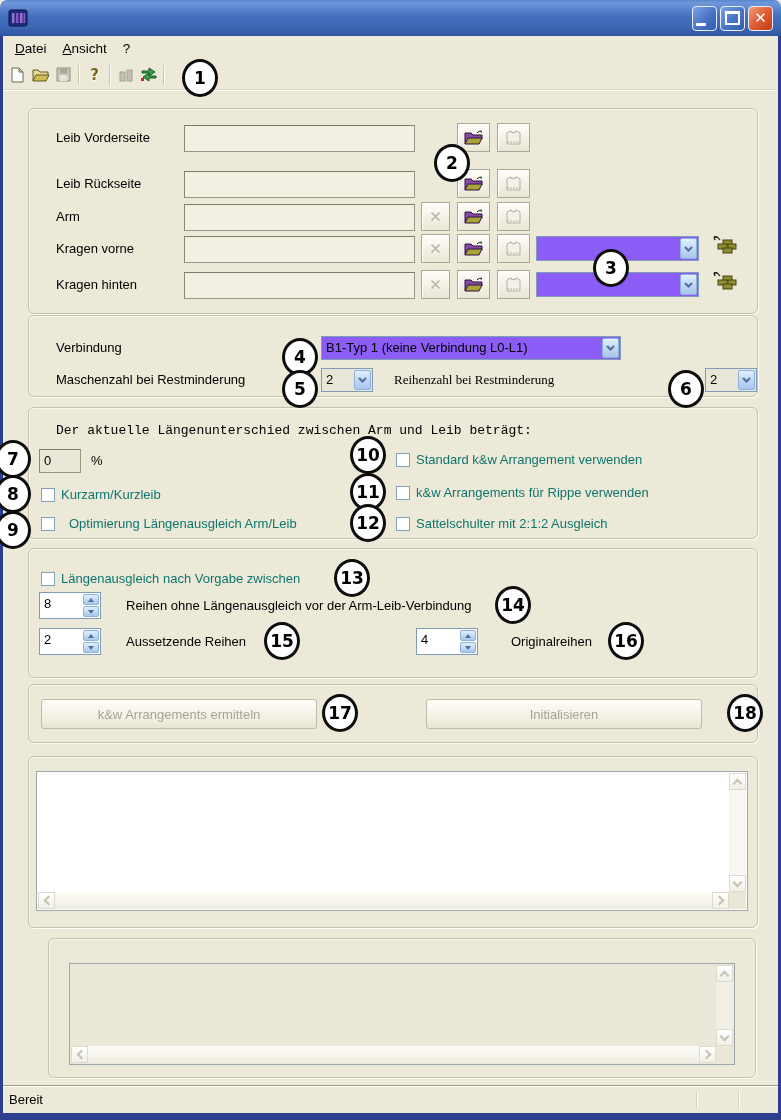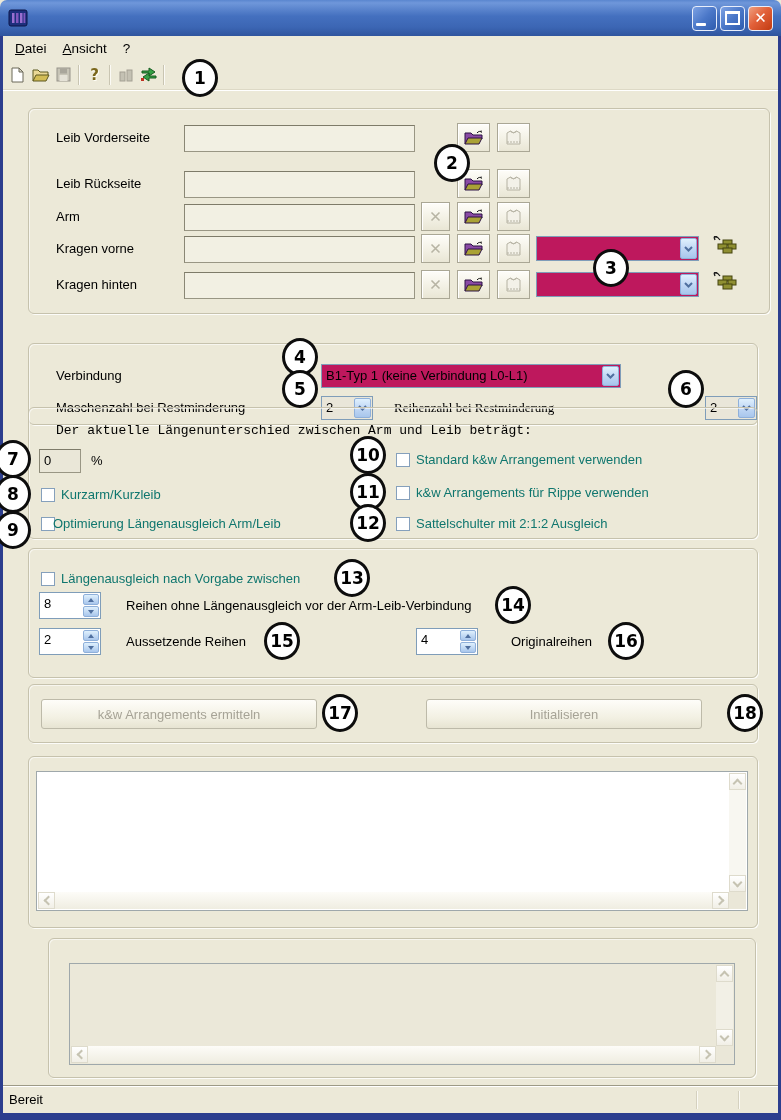--- a/index.html
+++ b/index.html
@@ -34,21 +34,21 @@
   .help-glyph{color:#7a671c;font-weight:bold;font-size:15px;text-shadow:1px 1px 0 #fffef5;font-family:"DejaVu Sans",sans-serif;}
 
   
   .group{position:absolute;border:1px solid #c6c2ad;border-radius:6px;box-shadow:1px 1px 0 rgba(255,255,255,.85), inset 1px 1px 0 rgba(255,255,255,.6);}
 
   .lbl{position:absolute;font-size:13px;color:#000;line-height:26px;white-space:nowrap;}
   .tinput{position:absolute;background:#f2f0e3;border:1px solid #999684;border-top-color:#7e7b69;border-left-color:#8a8775;box-sizing:border-box;font-size:13px;line-height:24px;padding:0 4px;color:#000;}
   .sunk{background:#eae7d8;}
   .sbtn{position:absolute;display:flex;align-items:center;justify-content:center;background:linear-gradient(180deg,#fefdf9 0%,#f3f1e5 55%,#e9e6d5 100%);border:1px solid #aaa795;box-shadow:inset 1px 1px 0 #fff;box-sizing:border-box;}
 
-  .combo{position:absolute;background:#be185d;border:1px solid #7f9db9;box-sizing:border-box;}
+  .combo{position:absolute;background:#8b5cf6;border:1px solid #7f9db9;box-sizing:border-box;}
   .combo.gray{background:#e9e6d9;}
   .combo .val{position:absolute;left:4px;top:2px;right:19px;font-size:13px;line-height:18px;white-space:nowrap;overflow:hidden;color:#000;}
   .combo-btn{position:absolute;top:1px;right:1px;bottom:1px;width:17px;border-radius:2px;background:linear-gradient(180deg,#dff0fd 0%,#c4daf6 45%,#a8c6ec 100%);border:1px solid #8fb0da;display:flex;align-items:center;justify-content:center;box-sizing:border-box;}
 
   .spin{position:absolute;background:#fff;border:1px solid #7f9db9;box-sizing:border-box;}
   .spin .val{position:absolute;left:4px;top:3px;font-size:13px;color:#000;}
   .spin-btns{position:absolute;top:1px;right:1px;bottom:1px;width:16px;display:flex;flex-direction:column;gap:1px;}
   .spin-btn{flex:1;background:linear-gradient(180deg,#dff0fd,#a8c6ec);border:1px solid #8fb0da;border-radius:2px;display:flex;align-items:center;justify-content:center;}
   .tri-up{width:0;height:0;border-left:3px solid transparent;border-right:3px solid transparent;border-bottom:4px solid #4f6f9f;}
   .tri-down{width:0;height:0;border-left:3px solid transparent;border-right:3px solid transparent;border-top:4px solid #4f6f9f;}
@@ -142,21 +142,21 @@
     <div class="tb-btn">
       <svg width="18" height="15" viewBox="0 0 18 15">
         <path d="M2 4h7V1l6 4-6 4V6H2z" fill="#34a045" stroke="#175c21"></path>
         <path d="M16 11H9v3l-6-4 6-4v3h7z" fill="#34a045" stroke="#175c21"></path>
         <rect x="1" y="11" width="3" height="3" fill="#c03020"></rect>
       </svg>
     </div>
     <div class="tb-sep"></div>
   </div>
 
-  <div class="group" style="left:28px;top:108px;width:728px;height:204px;padding-left:12px;">
+  <div class="group" style="left:28px;top:108px;width:728px;height:204px;">
 
     <span class="lbl" style="left:27px;top:16px;">Leib Vorderseite</span>
     <div class="tinput" style="left:155px;top:16px;width:231px;height:27px;"></div>
     <div class="sbtn" style="left:428px;top:14px;width:33px;height:29px;">
       <svg width="19" height="16" viewBox="0 0 19 16">
         <path d="M1 14V3h6l2 2h9v4" fill="#8a4aa4" stroke="#2c1344"></path>
         <path d="M1 14l3-6h14l-3 6z" fill="#aaa236" stroke="#2c1344"></path>
         <path d="M13 3c1.5-2 3.5-2 4.5-.5" stroke="#111" fill="none"></path>
           <path d="M17.5 2.5l.3-2-2 .6z" fill="#111"></path>
       </svg>
@@ -290,21 +290,21 @@
           <rect x="6" y="9" width="9" height="5"></rect>
           <rect x="16" y="9" width="8" height="5"></rect>
           <rect x="11" y="13" width="9" height="5"></rect>
         </g>
         <path d="M8 5C6 2 4 1 2 2" fill="none" stroke="#1a1a1a" stroke-width="1.3"></path>
         <path d="M2 2l3.2-.4M2 2l1 3" stroke="#1a1a1a" stroke-width="1.3" fill="none"></path>
       </svg>
     </div>
   </div>
 
-  <div class="group" style="left:28px;top:343px;width:728px;height:80px;">
+  <div class="group" style="left:28px;top:315px;width:728px;height:80px;">
     <span class="lbl" style="left:27px;top:19px;">Verbindung</span>
     <div class="combo" style="left:292px;top:20px;width:300px;height:24px;">
       <span class="val">B1-Typ 1 (keine Verbindung L0-L1)</span>
       <div class="combo-btn">
         <svg width="9" height="6" viewBox="0 0 9 6">
             <path d="M1 1l3.5 3.5L8 1" fill="none" stroke="#4f6f9f" stroke-width="2"></path>
           </svg>
       </div>
     </div>
     <span class="lbl" style="left:27px;top:51px;">Maschenzahl bei Restminderung</span>
@@ -328,21 +328,21 @@
   </div>
 
   <div class="group" style="left:28px;top:407px;width:728px;height:130px;">
     <span class="lbl" style="left:27px;top:10px;font-family:Liberation Mono, monospace;">Der aktuelle Längenunterschied zwischen Arm und Leib beträgt:</span>
     <div class="tinput sunk" style="left:10px;top:41px;width:42px;height:24px;line-height:22px;">0</div>
     <span class="lbl" style="left:62px;top:40px;">%</span>
 
     <div class="cb" style="left:12px;top:80px;"></div>
     <span class="cb-label" style="left:32px;top:79px;">Kurzarm/Kurzleib</span>
     <div class="cb" style="left:12px;top:109px;"></div>
-    <span class="cb-label" style="left:24px;top:108px;">Optimierung Längenausgleich Arm/Leib</span>
+    <span class="cb-label" style="left:40px;top:108px;">Optimierung Längenausgleich Arm/Leib</span>
 
     <div class="cb" style="left:367px;top:45px;"></div>
     <span class="cb-label" style="left:387px;top:44px;">Standard k&amp;w Arrangement verwenden</span>
     <div class="cb" style="left:367px;top:78px;"></div>
     <span class="cb-label" style="left:387px;top:77px;">k&amp;w Arrangements für Rippe verwenden</span>
     <div class="cb" style="left:367px;top:109px;"></div>
     <span class="cb-label" style="left:387px;top:108px;">Sattelschulter mit 2:1:2 Ausgleich</span>
   </div>
 
   <div class="group" style="left:28px;top:548px;width:728px;height:128px;">

